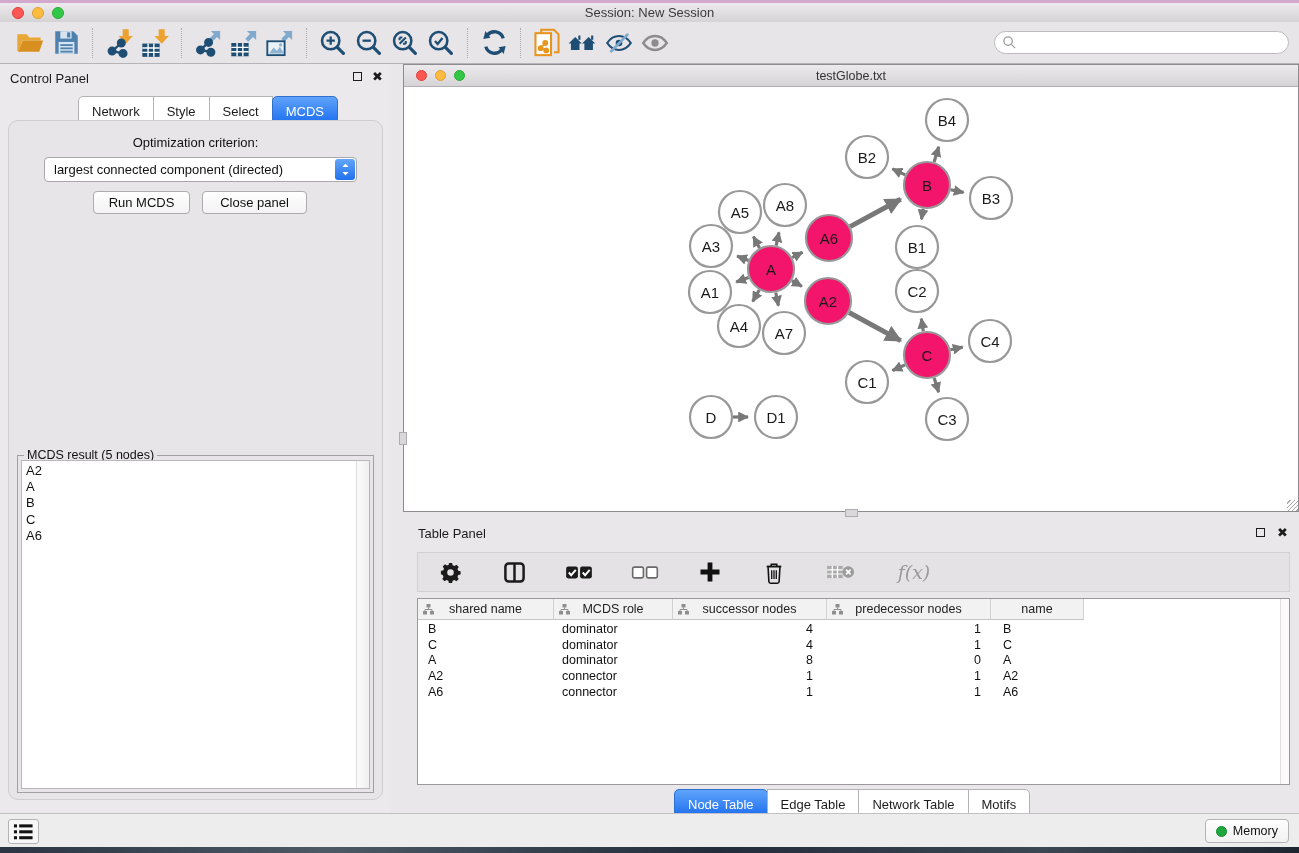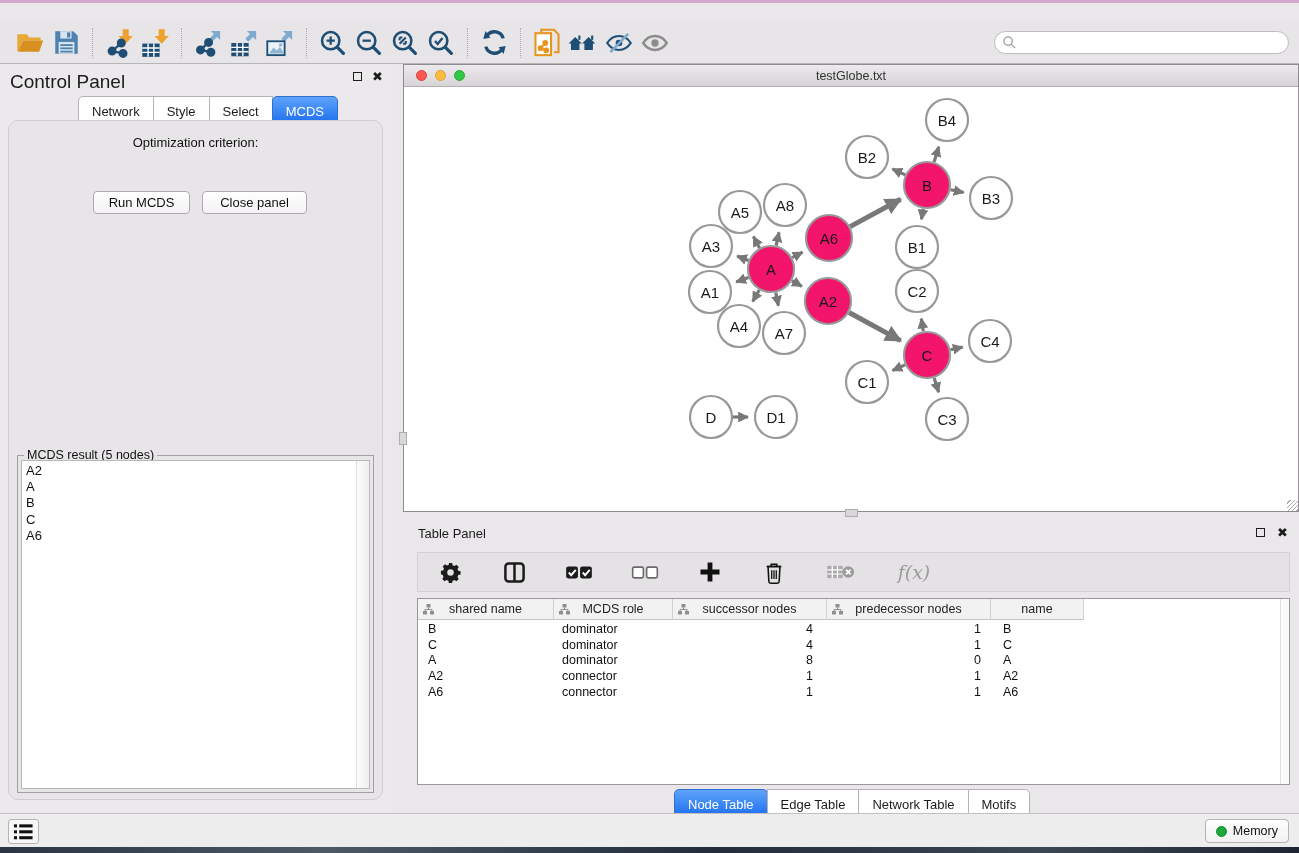--- a/index.html
+++ b/index.html
@@ -24,21 +24,21 @@
   .tbtn { width:36px; height:36px; display:flex; align-items:center; justify-content:center; flex:none; }
   .tsep { width:1px; height:30px; border-left:1px dotted #ada9ad; margin:0 8px; flex:none; }
   .toolbar .spacer { flex:1; }
   .searchwrap { position:relative; width:295px; height:23px; margin-right:10px; flex:none; }
   .searchwrap input { width:100%; height:100%; border:1px solid #bdbbbd; border-radius:12px;
                       background:#fff; padding:0 8px 0 26px; font-size:12px; outline:none; }
   .searchwrap svg { position:absolute; left:8px; top:4px; }
 
   
   .control-panel { position:absolute; left:0; top:64px; width:391px; height:749px; background:#ebe9eb; }
-  .panel-head { position:absolute; left:10px; top:7px; font-size:19px; color:#1c1c1c; }
+  .panel-head { position:absolute; left:10px; top:7px; font-size:13px; color:#1c1c1c; }
   .panel-icons { position:absolute; right:8px; top:7px; display:flex; gap:10px; align-items:center; }
   .float-ico { width:9px; height:9px; border:1.6px solid #1c1c1c; display:inline-block; }
   .close-ico { font-size:13px; font-weight:bold; color:#1c1c1c; line-height:11px; }
 
   .segbar { position:absolute; display:flex; }
   .seg { font-size:13px; color:#1c1c1c; background:#fff; border:1px solid #b4b2b4;
          padding:7px 13px 4px 13px; margin-left:-1px; white-space:nowrap; }
   .seg:first-child { border-radius:5px 0 0 5px; margin-left:0; }
   .seg:last-child { border-radius:0 5px 5px 0; }
   .seg.active { background:linear-gradient(#5fa3f9,#1e6ff0); color:#fff; border-color:#2f6fd0; border-radius:5px; }
@@ -112,20 +112,28 @@
   .wallpaper { position:absolute; left:0; top:847px; width:1299px; height:6px;
                background:linear-gradient(90deg,#2a3442,#4d5a66 25%,#222c3a 55%,#3c4754 80%,#1d2530); }
 </style>
 </head>
 <body>
 
 <div class="screen">
 
   <div class="top-strip"></div>
 
+  <div class="titlebar">
+    <div class="lights">
+      <span class="light red"></span>
+      <span class="light yellow"></span>
+      <span class="light green"></span>
+    </div>
+    <div class="title">Session: New Session</div>
+  </div>
 
   <div class="toolbar">
     <div class="tbtn">
       <svg width="30" height="28" viewBox="0 0 26 24">
         <path fill="#E9A735" d="M2 4.5h8.2l2.2 2.7h9.8v2.6H6.5L3.4 19H2z"></path>
         <path fill="#D78F1F" d="M6.8 9.8h17.6L21 19.6H2.8z"></path>
       </svg>
     </div>
     <div class="tbtn">
       <svg width="27" height="27" viewBox="0 0 24 24">
@@ -280,20 +288,28 @@
     </div>
     <div class="segbar cp-tabs" id="cp-tabs">
         <div class="seg">Network</div>
         <div class="seg">Style</div>
         <div class="seg">Select</div>
         <div class="seg active">MCDS</div>
       </div>
 
     <div class="cp-content">
       <div class="crit-label">Optimization criterion:</div>
+      <div class="dropdown">
+        <span class="dd-text">largest connected component (directed)</span>
+        <span class="stepper">
+          <svg width="9" height="15" viewBox="0 0 10 16">
+              <path fill="#fff" d="M5 1.2l3.4 4H1.6zM5 14.8l-3.4-4h6.8z"></path>
+            </svg>
+        </span>
+      </div>
       <div class="btn btn-run">Run MCDS</div>
       <div class="btn btn-closepanel">Close panel</div>
 
       <div class="result-box">
         <span class="result-legend">MCDS result (5 nodes)</span>
         <div class="result-list">
           <div class="result-items" id="mcds-list">
               <div>A2</div>
               <div>A</div>
               <div>B</div>

